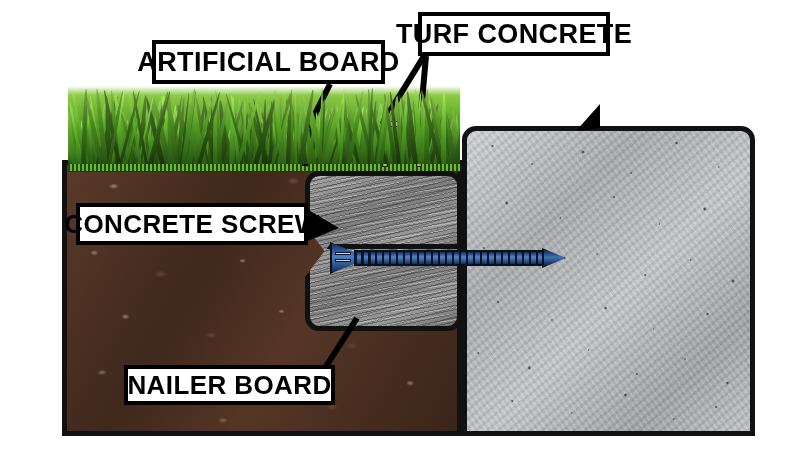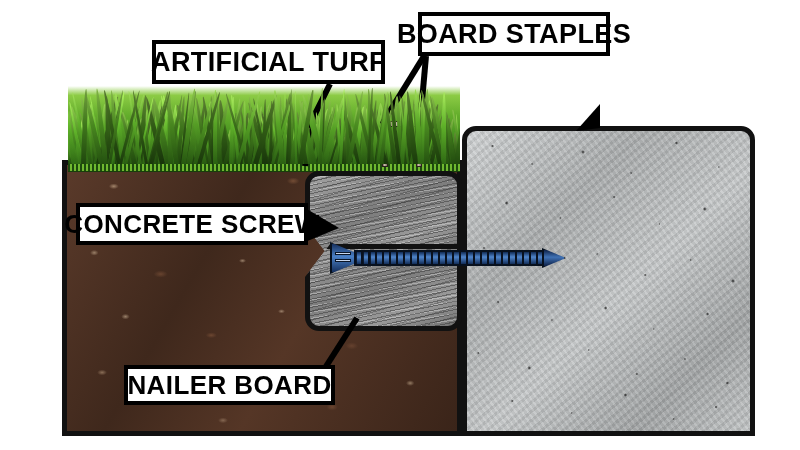--- a/index.html
+++ b/index.html
@@ -812,24 +812,24 @@
   <svg class="leaders" viewBox="0 0 800 450" xmlns="http://www.w3.org/2000/svg">
     <polyline points="330,84 310,124 305,166" fill="none" stroke="#000" stroke-width="6"></polyline>
     <line x1="424" y1="56" x2="382" y2="124" stroke="#000" stroke-width="6"></line>
     <line x1="426" y1="56" x2="420" y2="124" stroke="#000" stroke-width="6"></line>
     <polygon points="600,104 600,128 576,131" fill="#000"></polygon>
     <polygon points="305,208 339,228 305,242" fill="#000"></polygon>
     <line x1="325" y1="368" x2="357" y2="318" stroke="#000" stroke-width="6"></line>
   </svg>
 
   <div class="label" id="lbl-turf">
-    <span>ARTIFICIAL TURF</span>
+    <span>ARTIFICIAL BOARD</span>
   </div>
   <div class="label" id="lbl-staples">
-    <span>BOARD STAPLES</span>
+    <span>TURF CONCRETE</span>
   </div>
   <div class="label" id="lbl-nailer">
     <span>NAILER BOARD</span>
   </div>
   <div class="label" id="lbl-screw">
     <span>CONCRETE SCREW</span>
   </div>
 
 </div>
 

